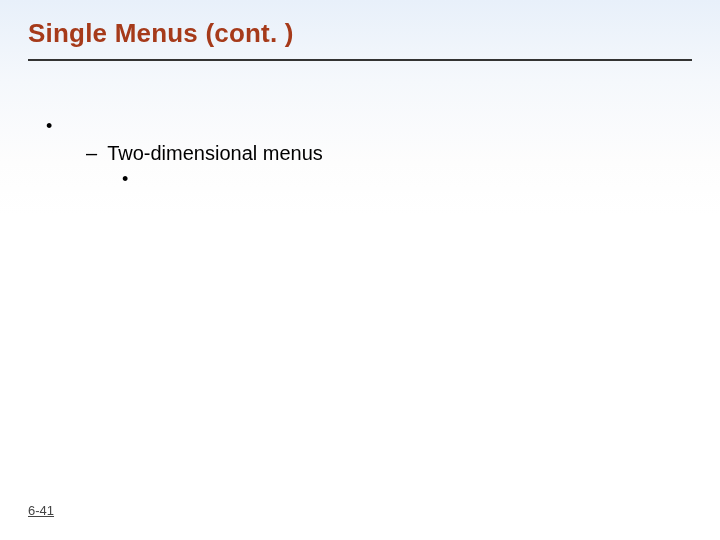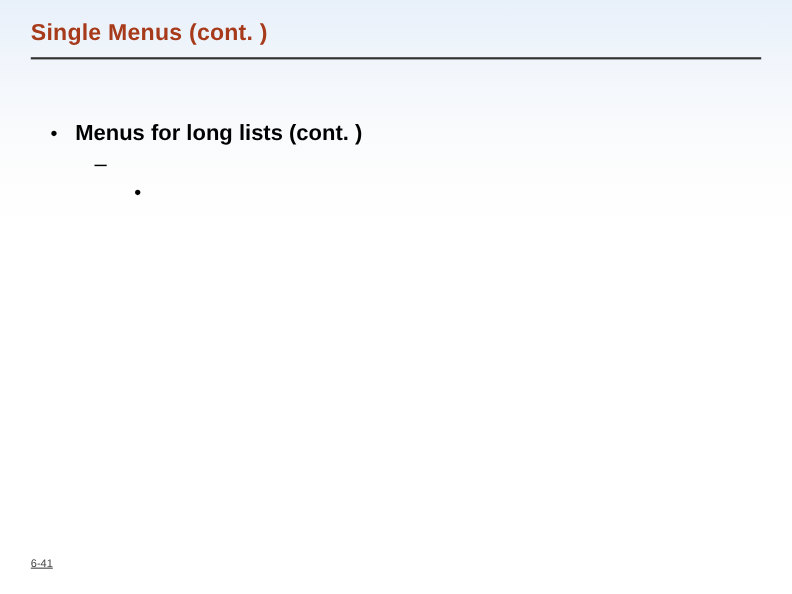--- a/index.html
+++ b/index.html
@@ -6,21 +6,21 @@
     body {
       width: 720px;
       height: 540px;
       background: linear-gradient(to bottom, #e8f0fa 0%, #f5f8fc 15%, #fdfdfd 30%, #ffffff 40%);
       font-family: Arial, Helvetica, sans-serif;
       position: relative;
       overflow: hidden;
     }
     .title {
       color: #a63a1a;
-      font-size: 21px;
+      font-size: 26px;
       font-weight: bold;
       padding: 18px 0 0 28px;
       letter-spacing: 0.2px;
     }
     .title-underline {
       border-bottom: 2px solid #333;
       margin: 10px 28px 0 28px;
     }
     .content {
       padding: 54px 40px 0 40px;
@@ -69,38 +69,38 @@
       bottom: 22px;
       left: 28px;
       right: 28px;
       display: flex;
       justify-content: space-between;
       align-items: baseline;
       font-size: 11px;
       color: #333;
     }
     .page-num {
-      font-size: 10px;
+      font-size: 13px;
       color: #444;
       text-decoration: underline;
     }
   </style>
 </head>
 <body>
 
 <div class="title">Single Menus (cont. )</div>
 <div class="title-underline"></div>
 
 <div class="content">
   <div class="bullet-l1">
     <span class="marker">•</span>
-    <span class="text">Menus for long lists (cont. )</span>
   </div>
   <div class="bullet-l2">
     <span class="marker">–</span>
+    <span class="text">Two-dimensional menus</span>
   </div>
   <div class="bullet-l3">
     <span class="marker">•</span>
   </div>
 </div>
 
 <div class="footer">
   <span class="page-num">6-41</span>
 </div>
 

